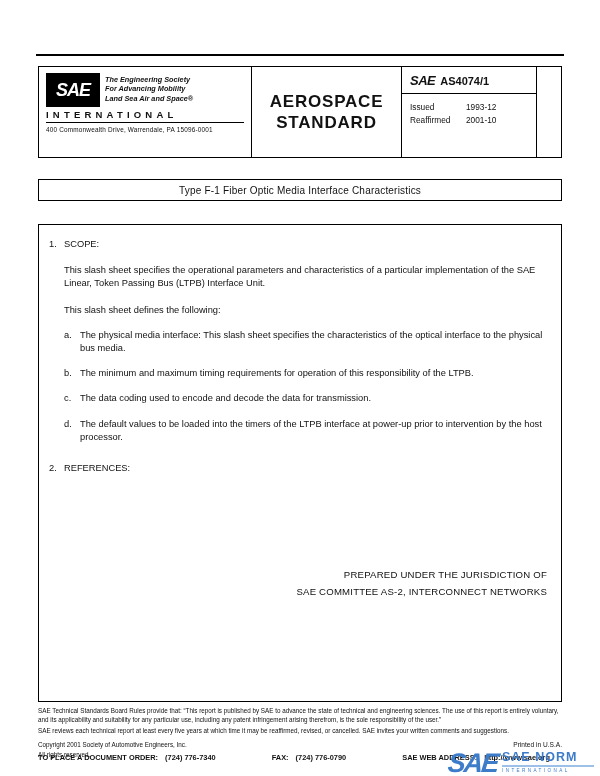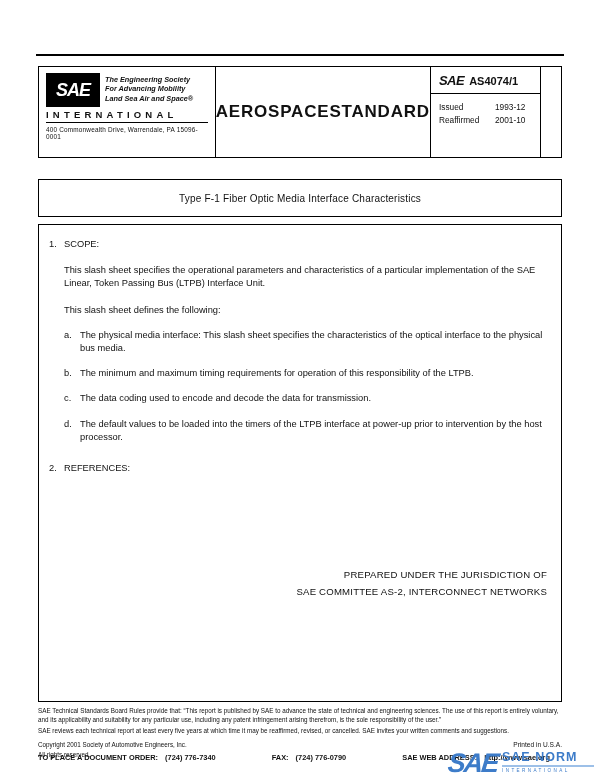--- a/index.html
+++ b/index.html
@@ -24,36 +24,36 @@
     font-weight:bold; font-style:italic; font-size:18px; letter-spacing:-1px;
   }
   .tagline { font-size:7.3px; font-style:italic; font-weight:bold; line-height:1.3; padding-top:2px; }
   .intl {
     font-size:9.5px; font-weight:bold; letter-spacing:4.2px; margin-top:2px;
     border-bottom:1px solid #000; padding-bottom:2px; white-space:nowrap;
   }
   .address { font-size:6.4px; margin-top:3px; letter-spacing:0.2px; }
 
   .h-col2 {
-    flex:1; border-left:1.5px solid #000; display:flex; flex-direction:row;
+    flex:1; border-left:1.5px solid #000; display:flex; flex-direction:column;
     align-items:center; justify-content:center; font-weight:bold; font-size:17px;
     letter-spacing:0.8px; line-height:1.25; text-align:center;
   }
   .h-col3 { width:135px; border-left:1.5px solid #000; display:flex; flex-direction:column; }
   .docnum { padding:6px 6px 5px 8px; display:flex; gap:5px; align-items:baseline; border-bottom:1.5px solid #000; }
   .docnum .mark { font-weight:bold; font-style:italic; font-size:13px; letter-spacing:-0.5px; }
   .docnum .num { font-weight:bold; font-size:11px; }
   .dates { padding:7px 6px 0 8px; font-size:8.3px; line-height:1.6; }
   .date-row { display:flex; }
   .date-row .dlabel { width:56px; flex:none; }
   .h-col4 { width:25px; border-left:1.5px solid #000; }
 
   
   .title-band {
-    position:absolute; top:179px; left:38px; width:524px; height:38px;
+    position:absolute; top:179px; left:38px; width:524px; height:22px;
     border:1.5px solid #000; display:flex; align-items:center; justify-content:center;
     font-size:10px; letter-spacing:0.2px;
   }
 
   
   .body-box {
     position:absolute; top:224px; left:38px; width:524px; height:478px;
     border:1.5px solid #000; padding:13px 14px 0 10px;
     font-size:9.3px; line-height:1.42;
   }

